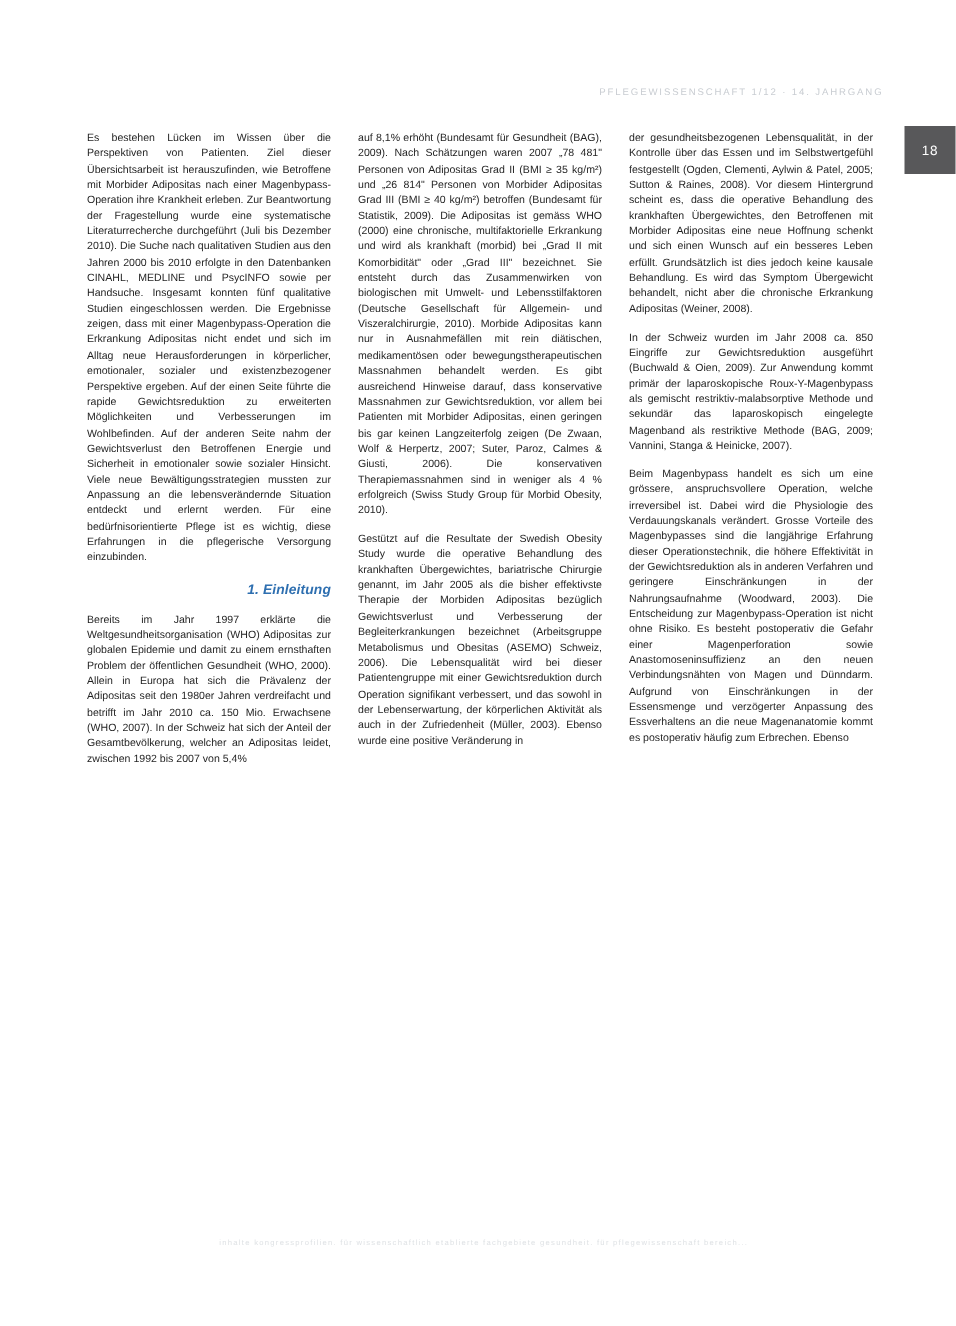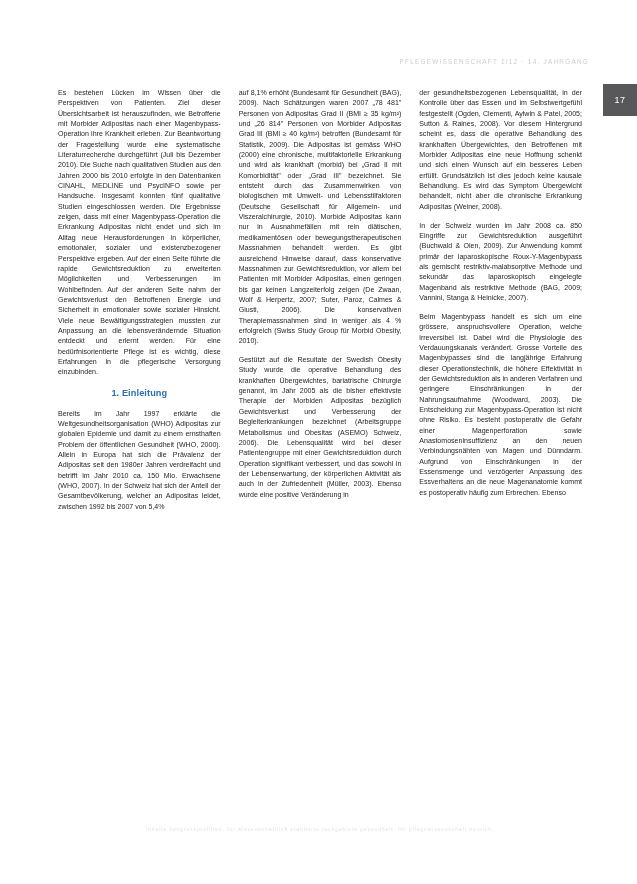--- a/index.html
+++ b/index.html
@@ -77,25 +77,26 @@
     text-justify: inter-word;
     color: #1f1f1f;
     hyphens: manual;
     font-family: "Liberation Sans", sans-serif;
   }
   p.body:last-child { margin-bottom: 0; }
 
   .section-head {
     margin: 10px 0 11px 0;
     font-size: 9.2px;
-    text-align: center;
+    text-align: right;
     color: #2e6fb0;
     font-weight: bold;
     letter-spacing: 0.1px;
     font-family: "Liberation Sans", sans-serif;
+    font-style: italic;
   }
 
   
   .footer {
     position: absolute;
     left: 42px;
     right: 34px;
     bottom: 52px;
     font-size: 5.1px;
     letter-spacing: 0.85px;
@@ -107,21 +108,21 @@
   }
 </style>
 </head>
 <body>
 
 <div class="page">
 
   <div class="running-head">PFLEGEWISSENSCHAFT  1/12  ·  14. JAHRGANG</div>
 
   <div class="page-tab">
-    <span class="page-tab-num">17</span>
+    <span class="page-tab-num">18</span>
   </div>
 
   <div class="columns">
 
     <div class="col">
       <p class="body">Es bestehen Lücken im Wissen über die Perspektiven von Patienten. Ziel dieser Übersichtsarbeit ist herauszufinden, wie Betroffene mit Morbider Adipositas nach einer Magenbypass-Operation ihre Krankheit erleben. Zur Beantwortung der Fragestellung wurde eine systematische Literaturrecherche durchgeführt (Juli bis Dezember 2010). Die Suche nach qualitativen Studien aus den Jahren 2000 bis 2010 erfolgte in den Datenbanken CINAHL, MEDLINE und PsycIN­FO sowie per Handsuche. Insgesamt konnten fünf qualitative Studien eingeschlossen werden. Die Ergebnisse zeigen, dass mit einer Magenbypass-Operation die Erkrankung Adipositas nicht endet und sich im Alltag neue Herausforderungen in körperlicher, emotionaler, sozialer und existenzbezogener Perspektive ergeben. Auf der einen Seite führte die rapide Gewichtsreduktion zu erweiterten Möglichkeiten und Verbesserungen im Wohlbefinden. Auf der anderen Seite nahm der Gewichtsverlust den Betroffenen Energie und Sicherheit in emotionaler sowie sozialer Hinsicht. Viele neue Bewältigungsstrategien mussten zur Anpassung an die lebensverändernde Situation entdeckt und erlernt werden. Für eine bedürfnisorientierte Pflege ist es wichtig, diese Erfahrungen in die pflegerische Versorgung einzubinden.</p>
       <h2 class="section-head">1. Einleitung</h2>
       <p class="body">Bereits im Jahr 1997 erklärte die Weltgesundheitsorganisation (WHO) Adipositas zur globalen Epidemie und damit zu einem ernsthaften Problem der öffentlichen Gesundheit (WHO, 2000). Allein in Europa hat sich die Prävalenz der Adipositas seit den 1980er Jahren verdreifacht und betrifft im Jahr 2010 ca. 150 Mio. Erwachsene (WHO, 2007). In der Schweiz hat sich der Anteil der Gesamtbevölkerung, welcher an Adipositas leidet, zwischen 1992 bis 2007 von 5,4%</p>
     </div>
 

